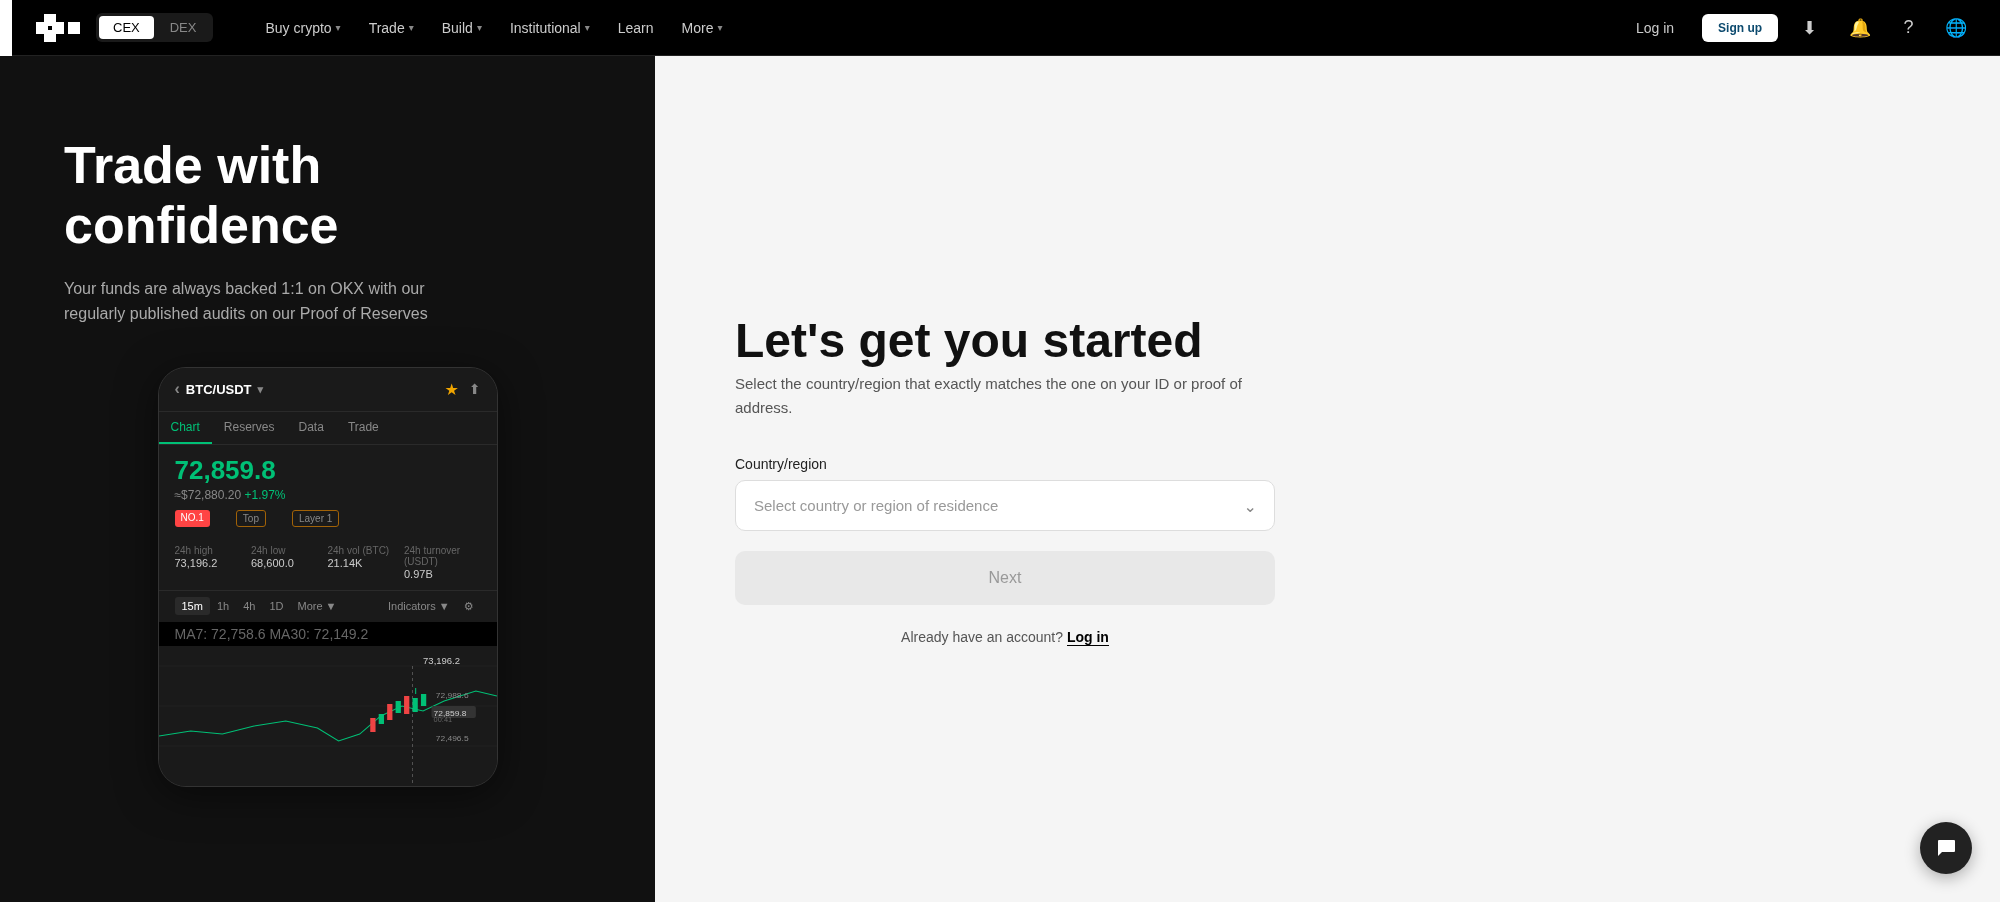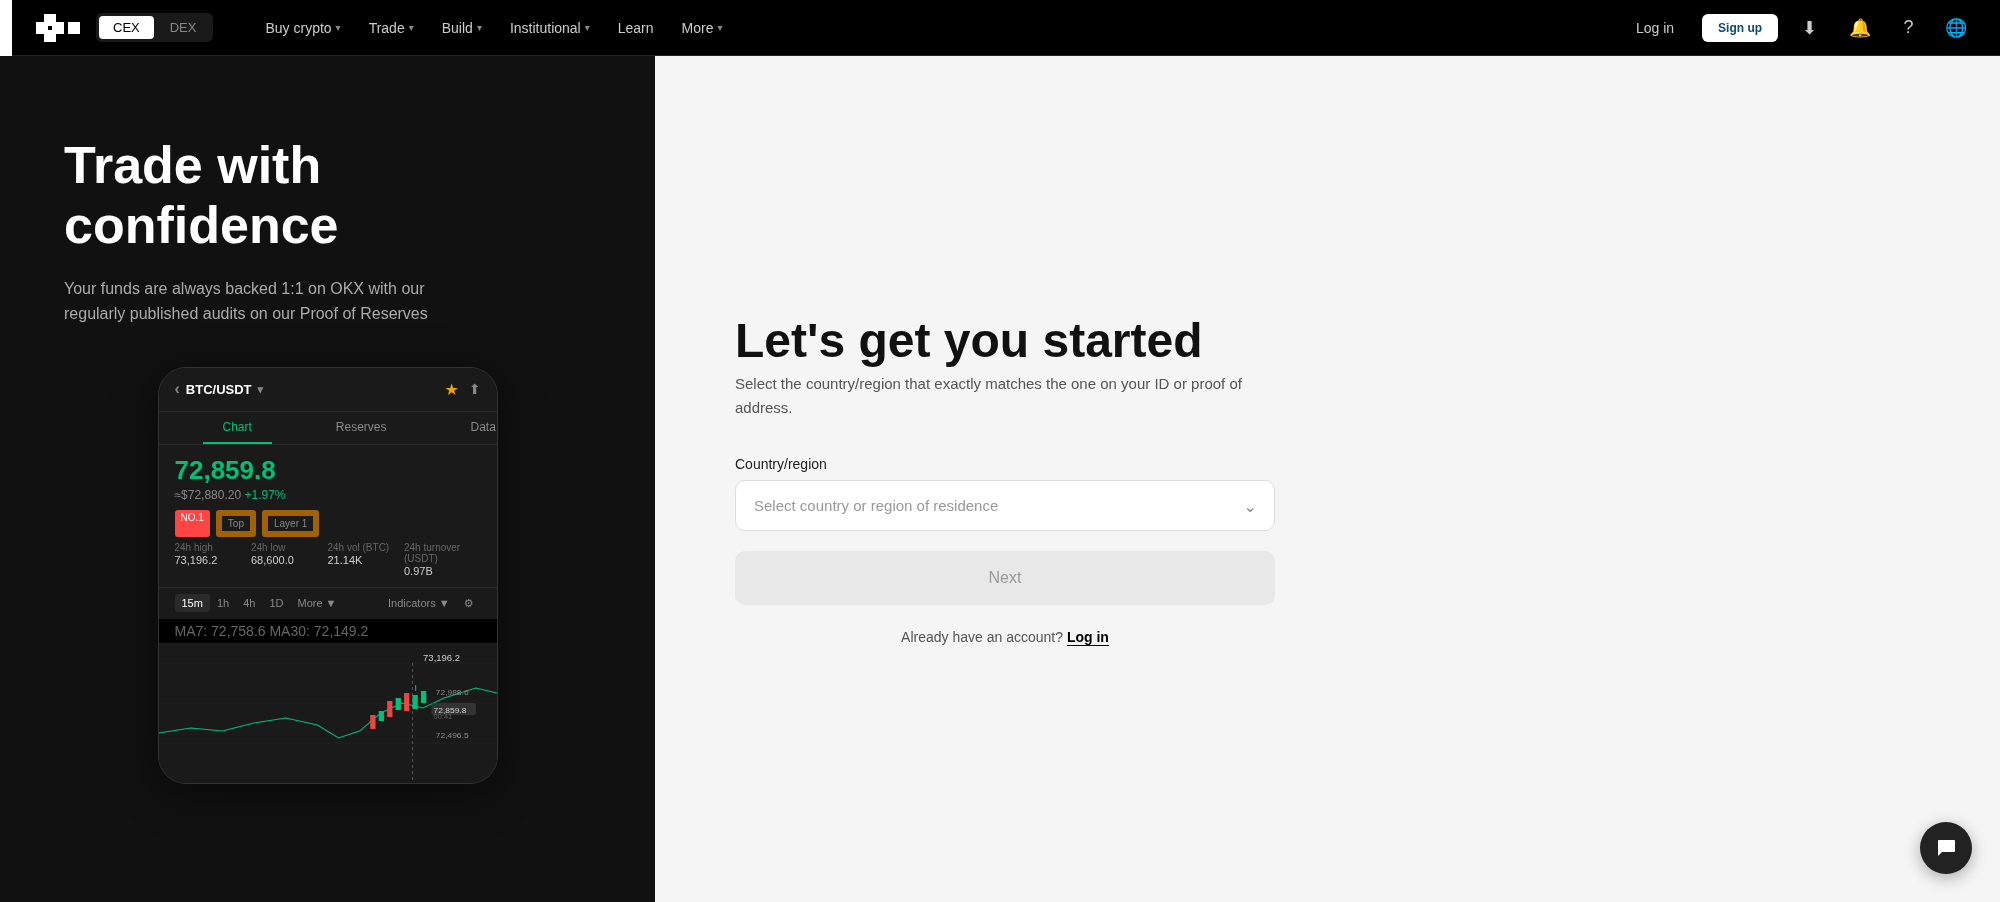--- a/index.html
+++ b/index.html
@@ -82,35 +82,35 @@
     }
     .phone-pair .back { color: #888; font-size: 16px; }
     .phone-pair .drop { color: #888; font-size: 11px; }
     .phone-header-icons { display: flex; gap: 10px; align-items: center; }
     .star-icon { color: #f0a500; font-size: 16px; }
     .share-icon { color: #888; font-size: 14px; }
     .phone-tabs {
       display: flex; gap: 0; background: #1a1a1a; border-bottom: 1px solid #2a2a2a;
     }
     .phone-tab {
-      padding: 8px 20px; font-size: 12px; color: #888; cursor: pointer; margin-left: 44px;
+      padding: 8px 12px; font-size: 12px; color: #888; cursor: pointer;
     }
     .phone-tab.active { color: #00c076; border-bottom: 2px solid #00c076; }
     .phone-price-section { padding: 10px 16px; background: #1a1a1a; }
     .price-main { font-size: 26px; font-weight: 700; color: #00c076; }
     .price-usd { font-size: 12px; color: #888; margin-top: 2px; }
     .price-usd span.pos { color: #00c076; }
-    .price-stats { display: flex; gap: 0; margin-top: 5px; }
+    .price-stats { display: flex; gap: 0; margin-top: 18px; }
     .price-stat { flex: 1; }
     .price-stat-label { font-size: 10px; color: #666; }
     .price-stat-value { font-size: 11px; color: #ccc; margin-top: 1px; }
     .badges { display: flex; gap: 6px; margin-top: 8px; }
     .badge { font-size: 10px; padding: 2px 6px; border-radius: 3px; }
     .badge-red { background: #ff4444; color: #fff; }
-    .badge-outline { border: 6px solid #a16207; color: #888; }
+    .badge-outline { border: 1px solid #a16207; color: #888; margin-left: 20px; }
     .chart-area { height: 140px; background: #1a1a1a; position: relative; overflow: hidden; }
     .chart-controls {
       display: flex; align-items: center; gap: 0; padding: 6px 16px;
       background: #1a1a1a; border-top: 1px solid #2a2a2a;
     }
     .chart-ctrl { font-size: 11px; color: #888; padding: 3px 7px; cursor: pointer; }
     .chart-ctrl.active { color: #fff; background: #2a2a2a; border-radius: 3px; }
 
     
     .right-panel {

